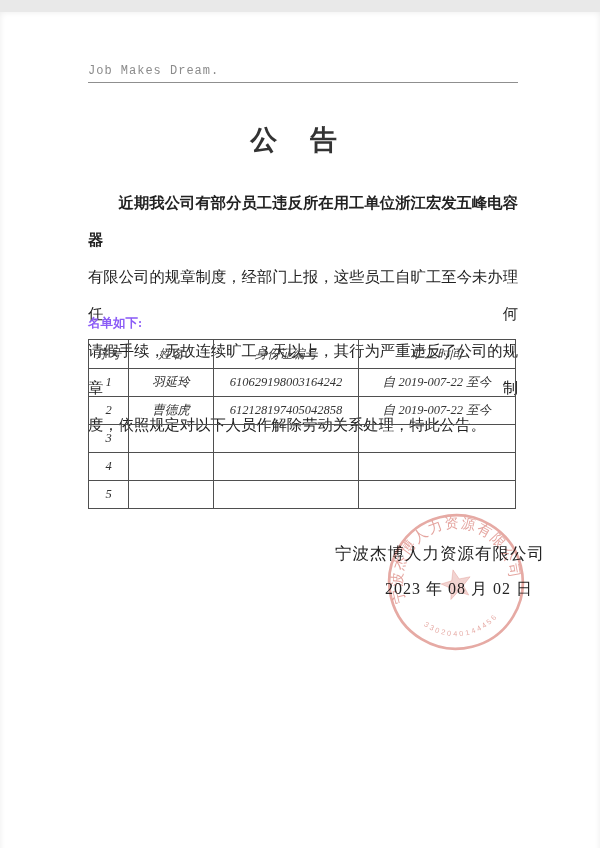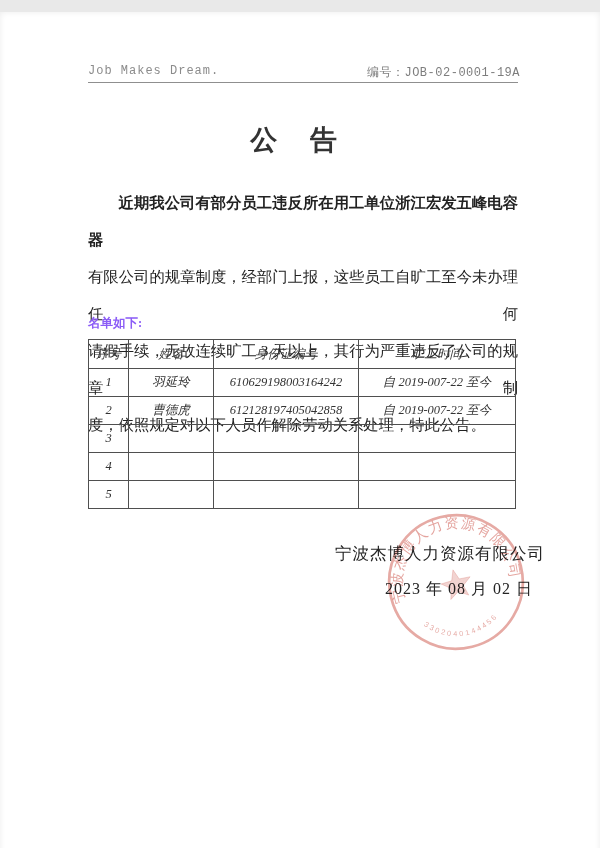--- a/index.html
+++ b/index.html
@@ -99,21 +99,20 @@
     opacity: 0.62;
     pointer-events: none;
   }
 </style>
 </head>
 <body>
 
 <div class="page">
 
   <div class="hdr-slogan">Job Makes Dream.</div>
-  <div class="hdr-docno">编号：JOB-02-0001-19A</div>
   <div class="hdr-rule"></div>
 
   <div class="doc-title">公 告</div>
 
   <div class="doc-body">
     <div class="bline first">近期我公司有部分员工违反所在用工单位浙江宏发五峰电容器</div>
     <div class="bline">有限公司的规章制度，经部门上报，这些员工自旷工至今未办理任何</div>
     <div class="bline">请假手续，无故连续旷工 3 天以上，其行为严重违反了公司的规章制</div>
     <div class="bline last">度，依照规定对以下人员作解除劳动关系处理，特此公告。</div>
   </div>

